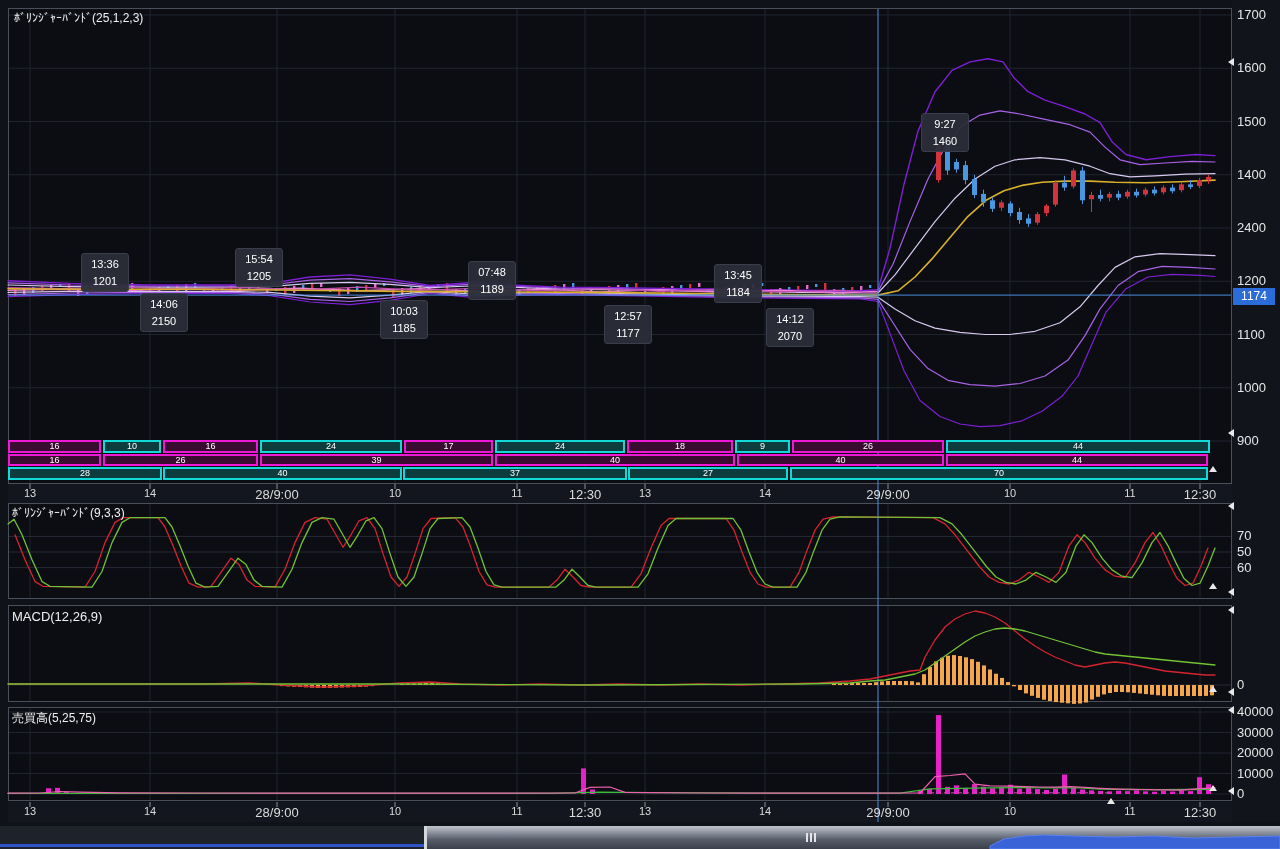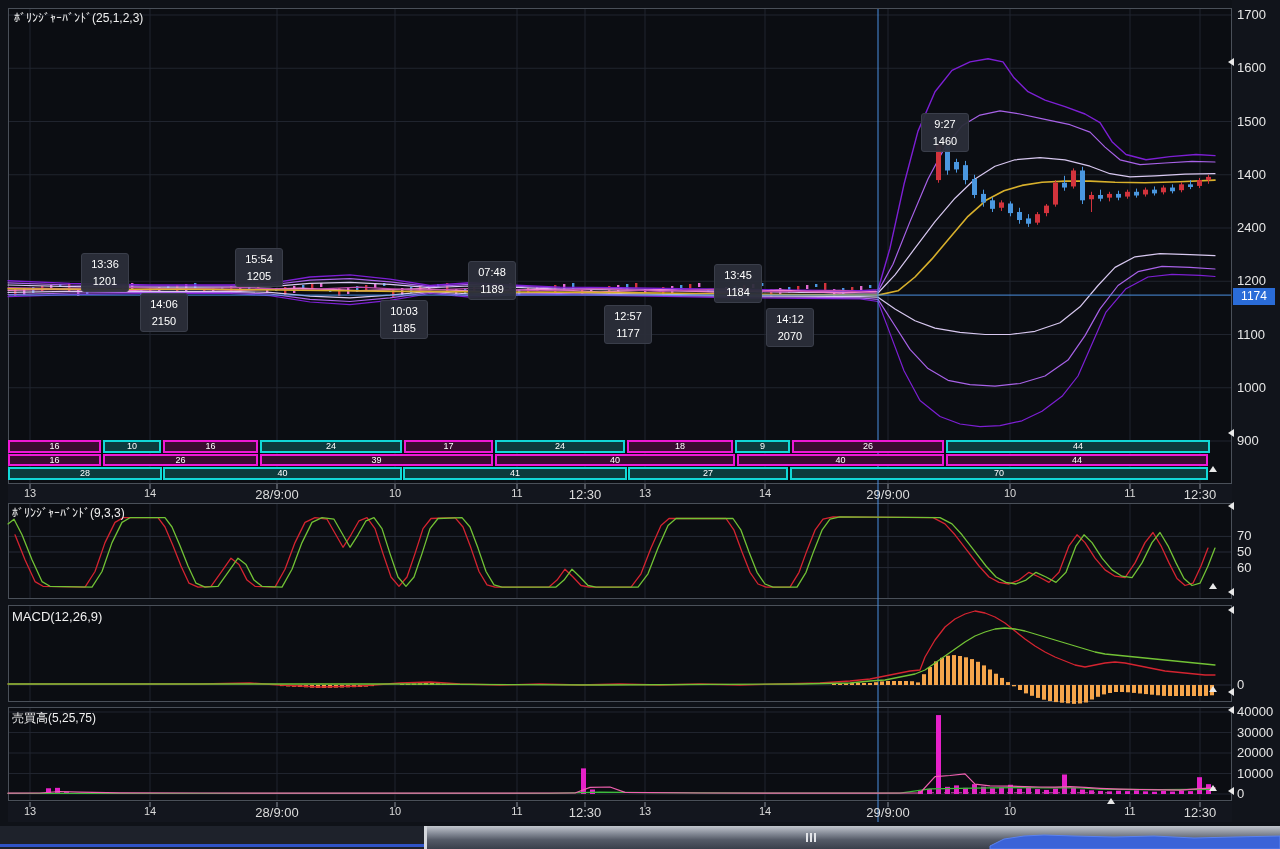--- a/index.html
+++ b/index.html
@@ -496,21 +496,21 @@
     <div style="position: absolute; left: 792px; top: 440px; width: 152px; height: 13px; background: rgb(58, 12, 49); border: 2px solid rgb(238, 24, 214); box-sizing: border-box; color: rgb(255, 255, 255); font: 9px / 9px &quot;Liberation Sans&quot;, sans-serif; text-align: center; z-index: 7;">26</div>
     <div style="position: absolute; left: 946px; top: 440px; width: 264px; height: 13px; background: rgb(12, 60, 62); border: 2px solid rgb(18, 216, 216); box-sizing: border-box; color: rgb(255, 255, 255); font: 9px / 9px &quot;Liberation Sans&quot;, sans-serif; text-align: center; z-index: 7;">44</div>
     <div style="position: absolute; left: 8px; top: 454px; width: 93px; height: 12px; background: rgb(58, 12, 49); border: 2px solid rgb(238, 24, 214); box-sizing: border-box; color: rgb(255, 255, 255); font: 9px / 8px &quot;Liberation Sans&quot;, sans-serif; text-align: center; z-index: 7;">16</div>
     <div style="position: absolute; left: 103px; top: 454px; width: 155px; height: 12px; background: rgb(58, 12, 49); border: 2px solid rgb(238, 24, 214); box-sizing: border-box; color: rgb(255, 255, 255); font: 9px / 8px &quot;Liberation Sans&quot;, sans-serif; text-align: center; z-index: 7;">26</div>
     <div style="position: absolute; left: 260px; top: 454px; width: 233px; height: 12px; background: rgb(58, 12, 49); border: 2px solid rgb(238, 24, 214); box-sizing: border-box; color: rgb(255, 255, 255); font: 9px / 8px &quot;Liberation Sans&quot;, sans-serif; text-align: center; z-index: 7;">39</div>
     <div style="position: absolute; left: 495px; top: 454px; width: 240px; height: 12px; background: rgb(58, 12, 49); border: 2px solid rgb(238, 24, 214); box-sizing: border-box; color: rgb(255, 255, 255); font: 9px / 8px &quot;Liberation Sans&quot;, sans-serif; text-align: center; z-index: 7;">40</div>
     <div style="position: absolute; left: 737px; top: 454px; width: 207px; height: 12px; background: rgb(58, 12, 49); border: 2px solid rgb(238, 24, 214); box-sizing: border-box; color: rgb(255, 255, 255); font: 9px / 8px &quot;Liberation Sans&quot;, sans-serif; text-align: center; z-index: 7;">40</div>
     <div style="position: absolute; left: 946px; top: 454px; width: 262px; height: 12px; background: rgb(58, 12, 49); border: 2px solid rgb(238, 24, 214); box-sizing: border-box; color: rgb(255, 255, 255); font: 9px / 8px &quot;Liberation Sans&quot;, sans-serif; text-align: center; z-index: 7;">44</div>
     <div style="position: absolute; left: 8px; top: 467px; width: 154px; height: 13px; background: rgb(12, 60, 62); border: 2px solid rgb(18, 216, 216); box-sizing: border-box; color: rgb(255, 255, 255); font: 9px / 9px &quot;Liberation Sans&quot;, sans-serif; text-align: center; z-index: 7;">28</div>
     <div style="position: absolute; left: 163px; top: 467px; width: 239px; height: 13px; background: rgb(12, 60, 62); border: 2px solid rgb(18, 216, 216); box-sizing: border-box; color: rgb(255, 255, 255); font: 9px / 9px &quot;Liberation Sans&quot;, sans-serif; text-align: center; z-index: 7;">40</div>
-    <div style="position: absolute; left: 403px; top: 467px; width: 224px; height: 13px; background: rgb(12, 60, 62); border: 2px solid rgb(18, 216, 216); box-sizing: border-box; color: rgb(255, 255, 255); font: 9px / 9px &quot;Liberation Sans&quot;, sans-serif; text-align: center; z-index: 7;">41</div>
+    <div style="position: absolute; left: 403px; top: 467px; width: 224px; height: 13px; background: rgb(12, 60, 62); border: 2px solid rgb(18, 216, 216); box-sizing: border-box; color: rgb(255, 255, 255); font: 9px / 9px &quot;Liberation Sans&quot;, sans-serif; text-align: center; z-index: 7;">37</div>
     <div style="position: absolute; left: 628px; top: 467px; width: 160px; height: 13px; background: rgb(12, 60, 62); border: 2px solid rgb(18, 216, 216); box-sizing: border-box; color: rgb(255, 255, 255); font: 9px / 9px &quot;Liberation Sans&quot;, sans-serif; text-align: center; z-index: 7;">27</div>
     <div style="position: absolute; left: 790px; top: 467px; width: 418px; height: 13px; background: rgb(12, 60, 62); border: 2px solid rgb(18, 216, 216); box-sizing: border-box; color: rgb(255, 255, 255); font: 9px / 9px &quot;Liberation Sans&quot;, sans-serif; text-align: center; z-index: 7;">70</div>
     <div style="position: absolute; left: 1237px; top: 7px; color: rgb(230, 230, 230); font: 13px &quot;Liberation Sans&quot;, sans-serif; z-index: 8;">1700</div>
     <div style="position: absolute; left: 1237px; top: 60.25px; color: rgb(230, 230, 230); font: 13px &quot;Liberation Sans&quot;, sans-serif; z-index: 8;">1600</div>
     <div style="position: absolute; left: 1237px; top: 113.5px; color: rgb(230, 230, 230); font: 13px &quot;Liberation Sans&quot;, sans-serif; z-index: 8;">1500</div>
     <div style="position: absolute; left: 1237px; top: 166.75px; color: rgb(230, 230, 230); font: 13px &quot;Liberation Sans&quot;, sans-serif; z-index: 8;">1400</div>
     <div style="position: absolute; left: 1237px; top: 220px; color: rgb(230, 230, 230); font: 13px &quot;Liberation Sans&quot;, sans-serif; z-index: 8;">2400</div>
     <div style="position: absolute; left: 1237px; top: 273.25px; color: rgb(230, 230, 230); font: 13px &quot;Liberation Sans&quot;, sans-serif; z-index: 8;">1200</div>
     <div style="position: absolute; left: 1237px; top: 326.5px; color: rgb(230, 230, 230); font: 13px &quot;Liberation Sans&quot;, sans-serif; z-index: 8;">1100</div>
     <div style="position: absolute; left: 1237px; top: 379.75px; color: rgb(230, 230, 230); font: 13px &quot;Liberation Sans&quot;, sans-serif; z-index: 8;">1000</div>

